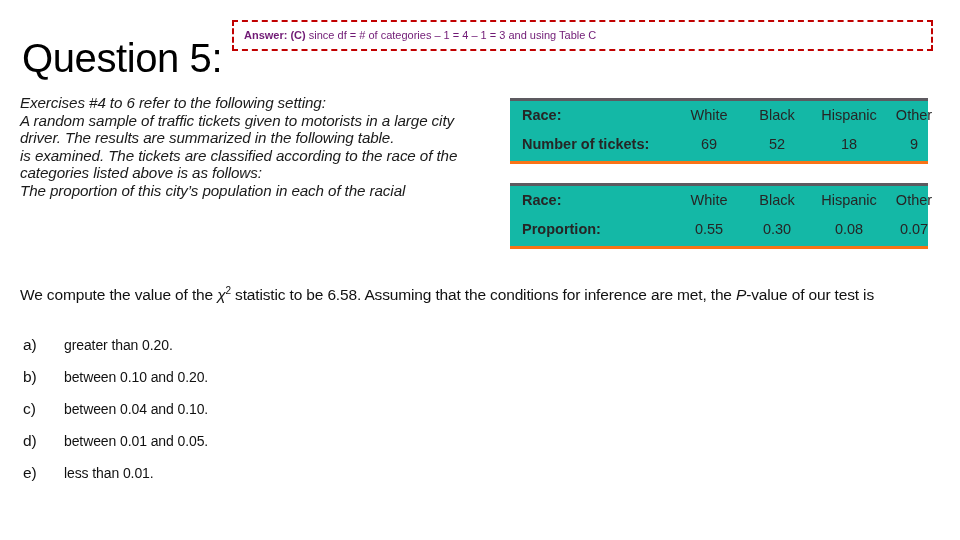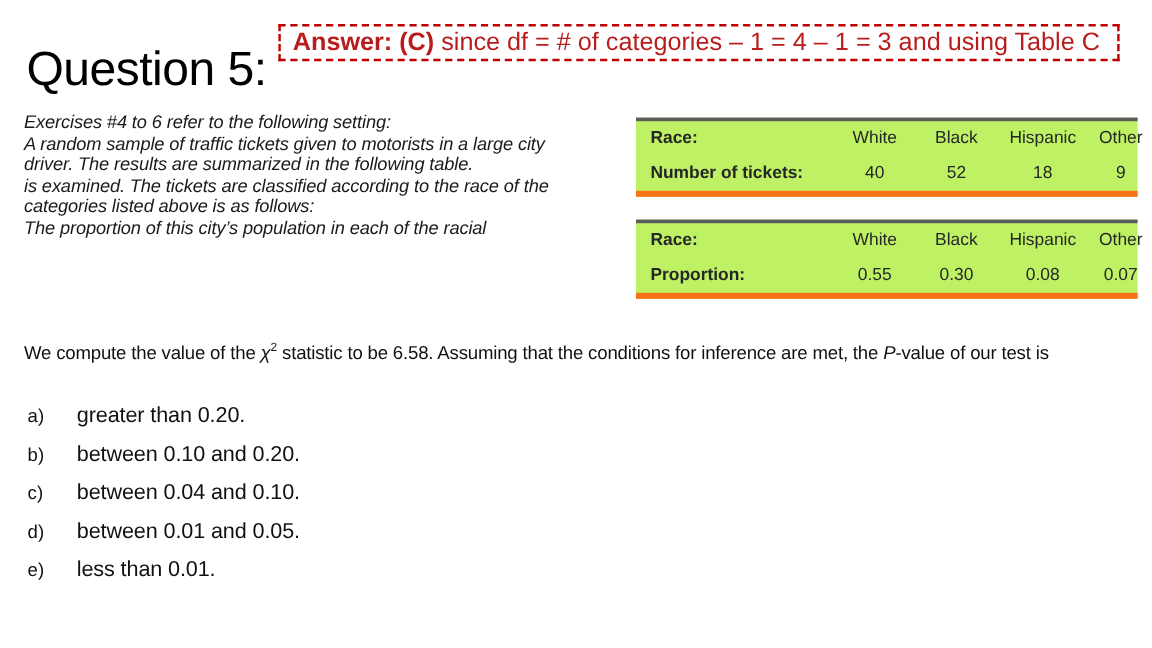--- a/index.html
+++ b/index.html
@@ -36,22 +36,22 @@
     left: 232px; top: 20px;
     width: 701px;
     height: 31px;
     box-sizing: border-box;
     border: 2px dashed #c00000;
     display: flex;
     align-items: center;
     padding-left: 10px;
   }
   #answer-text {
-    font-size: 21px;
-    color: #b91c1c;
+    font-size: 11px;
+    color: #701a75;
     white-space: nowrap;
     line-height: 1;
   }
   #answer-text .lead {
     font-weight: bold;
   }
 
   
   #setting-block {
     position: absolute;
@@ -73,25 +73,25 @@
     position: relative;
     top: 3px;
   }
   .setting-line .hsym {
     font-style: italic;
   }
 
   
   .data-table {
     position: absolute;
-    left: 530px;
+    left: 510px;
     width: 418px;
-    background: #bef264;
+    background: #14b8a6;
     border-top: 3px solid #5d5a60;
-    border-bottom: 5px solid #f97316;
+    border-bottom: 3px solid #f97316;
     box-sizing: border-box;
   }
   #table-tickets { top: 98px; height: 66px; }
   #table-proportion { top: 183px; height: 66px; }
   .data-table table {
     width: 100%;
     border-collapse: collapse;
     table-layout: fixed;
   }
   .data-table td {
@@ -152,21 +152,21 @@
     align-items: baseline;
     height: 32px;
   }
   .option-key {
     width: 41px;
     flex: 0 0 41px;
     font-size: 15.5px;
     color: #111111;
   }
   .option-text {
-    font-size: 18px;
+    font-size: 14px;
     color: #111111;
     letter-spacing: -0.1px;
   }
 </style>
 </head>
 <body>
 
 <div id="header">
   <div id="page-title">Question 5:</div>
 
@@ -189,21 +189,21 @@
     <tbody>
         <tr class="head">
       <td class="rowlabel">Race:</td>
       <td class="col-w">White</td>
       <td class="col-b">Black</td>
       <td class="col-h">Hispanic</td>
       <td class="col-o">Other</td>
     </tr>
     <tr>
       <td class="rowlabel">Number of tickets:</td>
-      <td class="col-w">40</td>
+      <td class="col-w">69</td>
       <td class="col-b">52</td>
       <td class="col-h">18</td>
       <td class="col-o">9</td>
     </tr>
   </tbody>
     </table>
 </div>
 
 <div class="data-table" id="table-proportion">
   <table>

